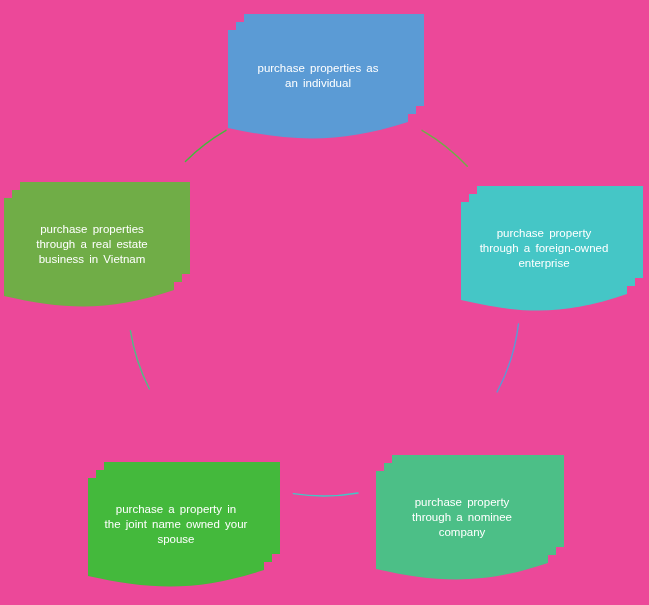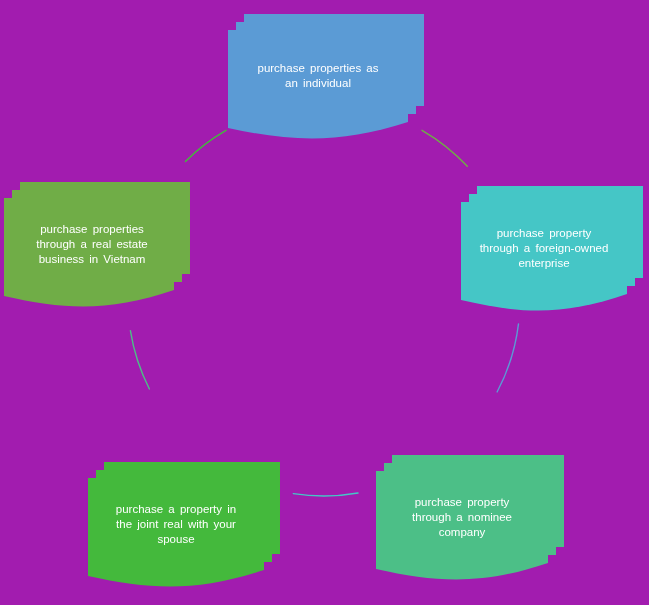--- a/index.html
+++ b/index.html
@@ -8,21 +8,21 @@
     padding: 0;
     background: #ffffff;
   }
   body {
     font-family: "Liberation Sans", sans-serif;
   }
   #stage {
     position: relative;
     width: 649px;
     height: 605px;
-    background: #a21caf;
+    background: #ec4899;
     overflow: hidden;
   }
   #arc-layer {
     position: absolute;
     left: 0;
     top: 0;
     width: 649px;
     height: 605px;
     pointer-events: none;
   }
@@ -164,21 +164,21 @@
           <svg class="card-shape" width="178" height="118" viewBox="0 0 178 118">
             <path d="M 0 0 L 176 0 L 176 92 L 0 92 Z" fill="#44B93C"></path>
           </svg>
         </div>
         <div class="card-front">
           <svg class="card-shape" width="178" height="118" viewBox="0 0 178 118">
             <path d="M 0 0 L 176 0 L 176 92 C 109.12 114, 63.36 112, 0 98 Z" fill="#44B93C"></path>
           </svg>
         </div>
         <div class="card-label" style="left: 0px; top: 16px; width: 176px; height: 92px;">purchase a property in
-the joint real with your
+the joint name owned your
 spouse</div>
       </div>
     </div>
   <div class="node" id="node-4" style="left: 4px; top: 182px;">
       <div class="card-stack">
         <div class="card-back2">
           <svg class="card-shape" width="172" height="118" viewBox="0 0 172 118">
             <path d="M 0 0 L 170 0 L 170 92 L 0 92 Z" fill="#70AD47"></path>
           </svg>
         </div>

